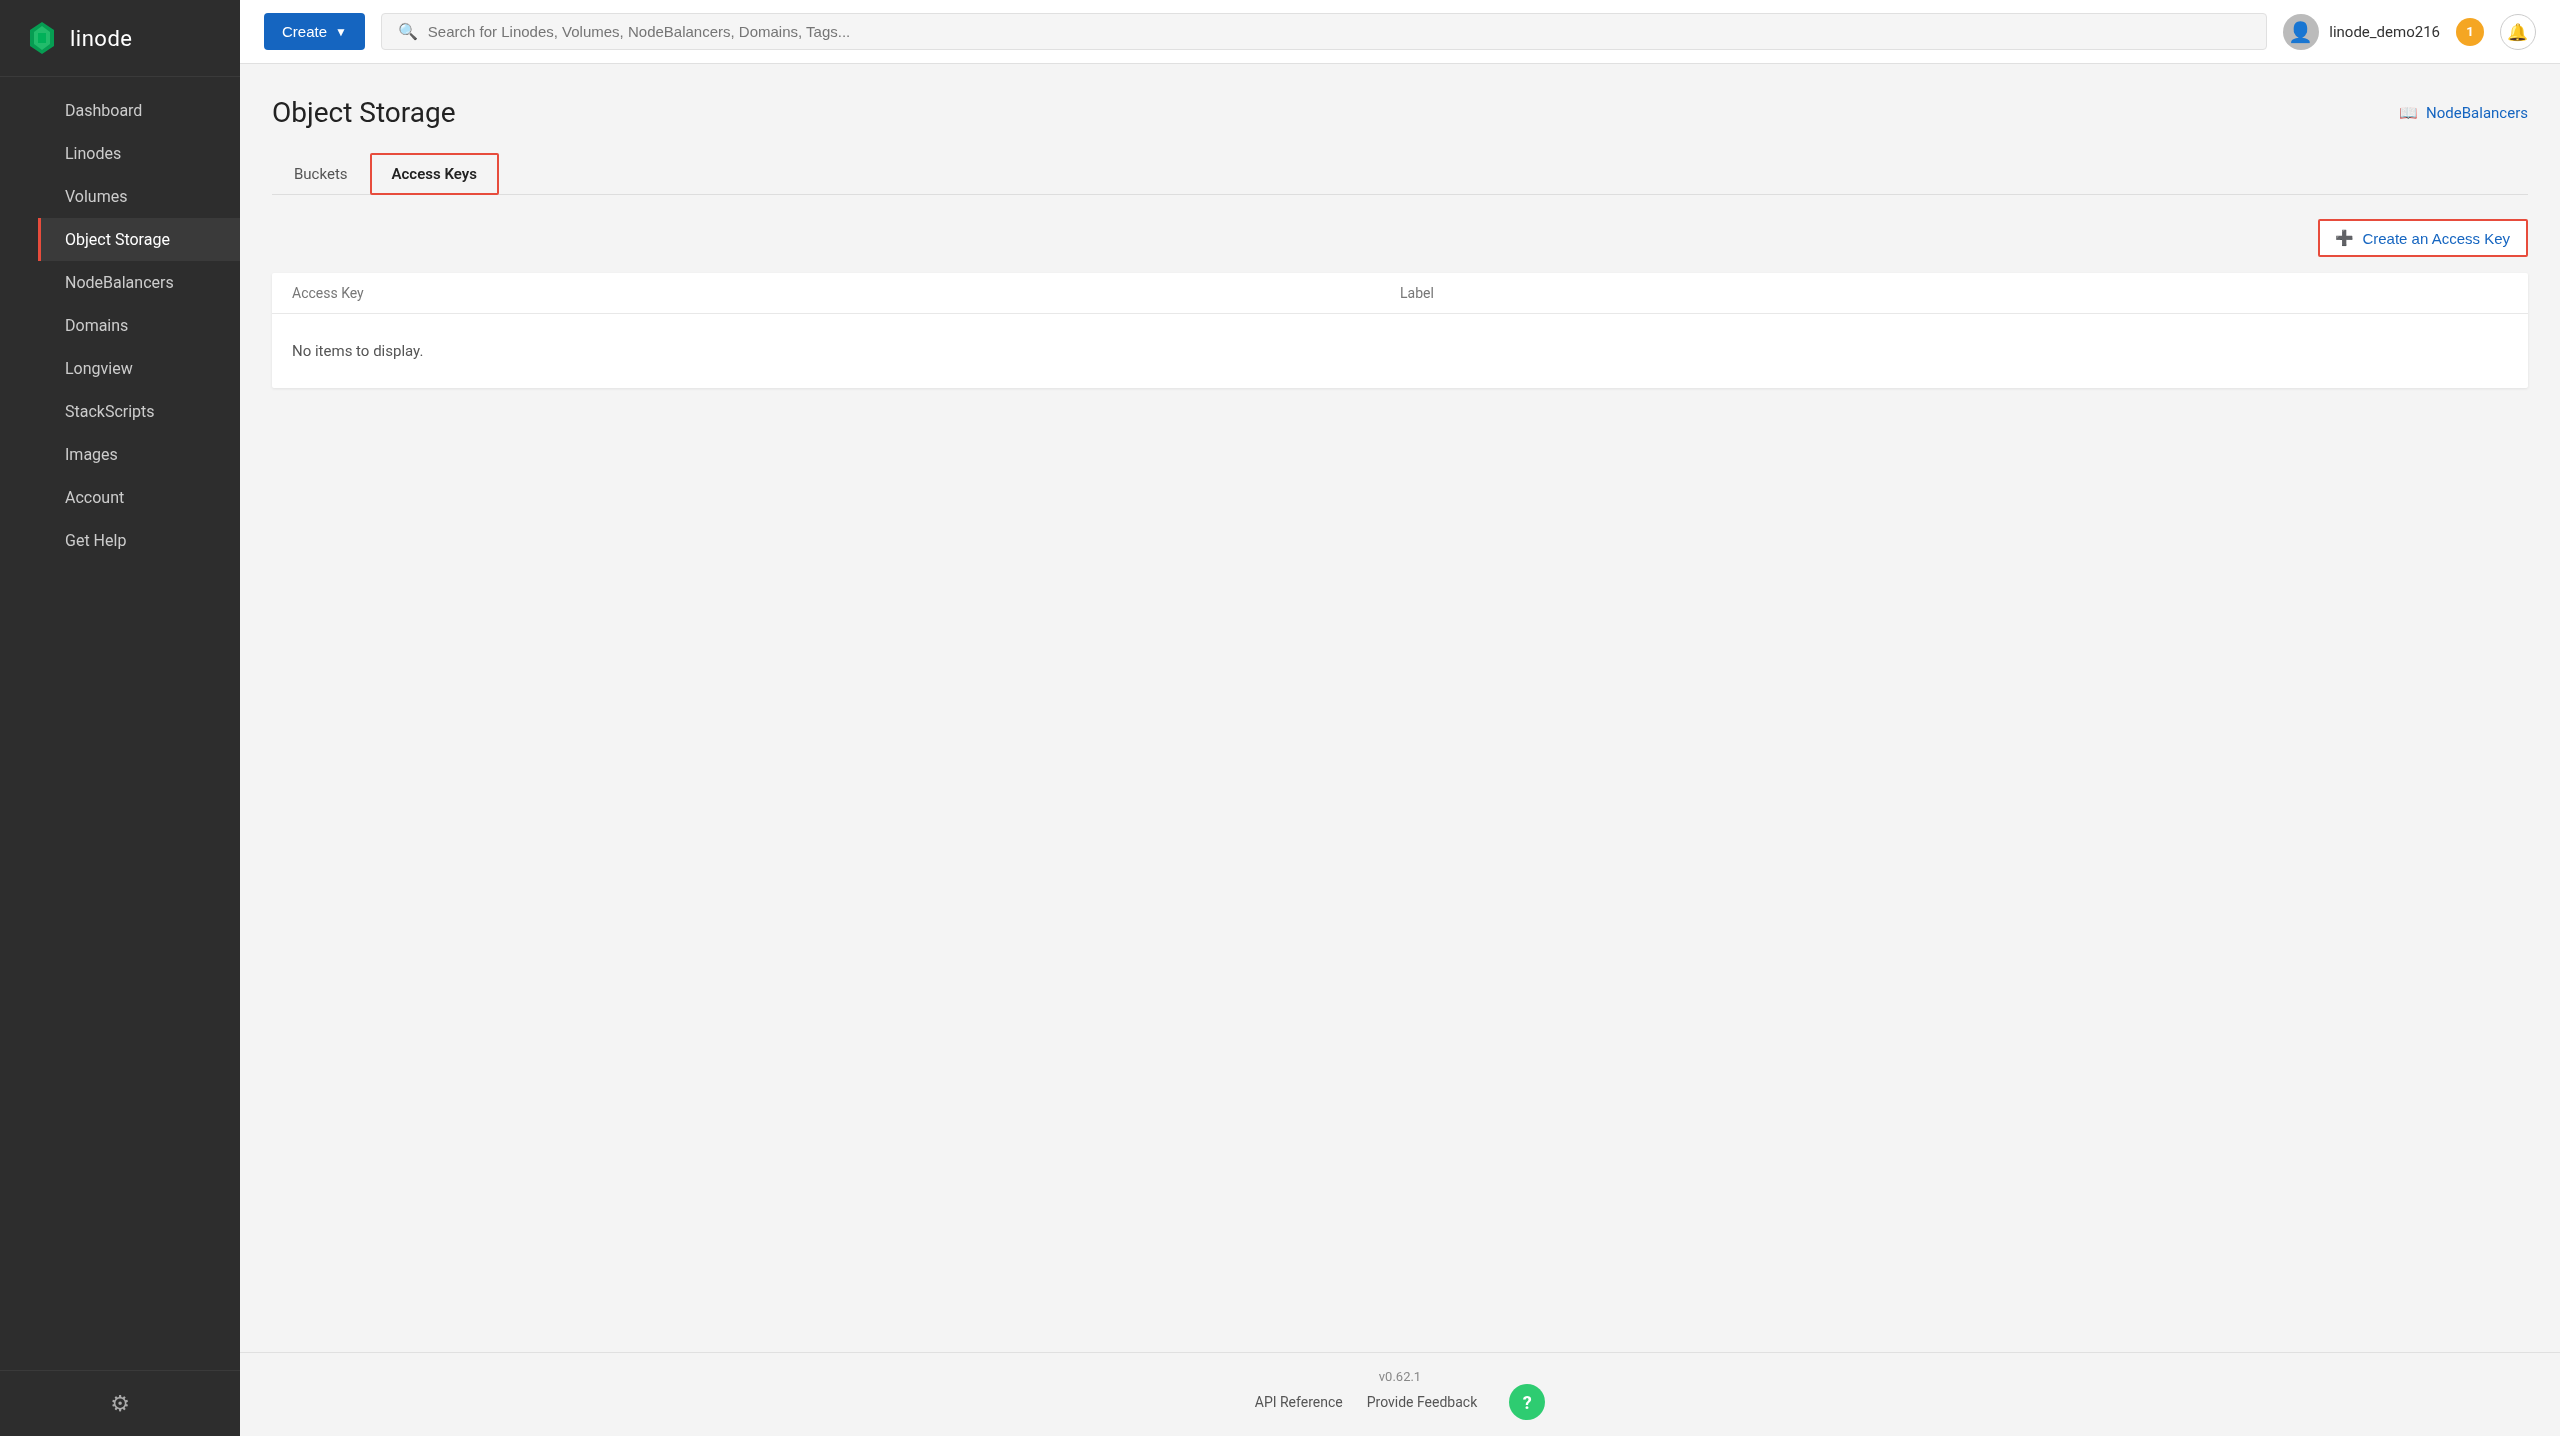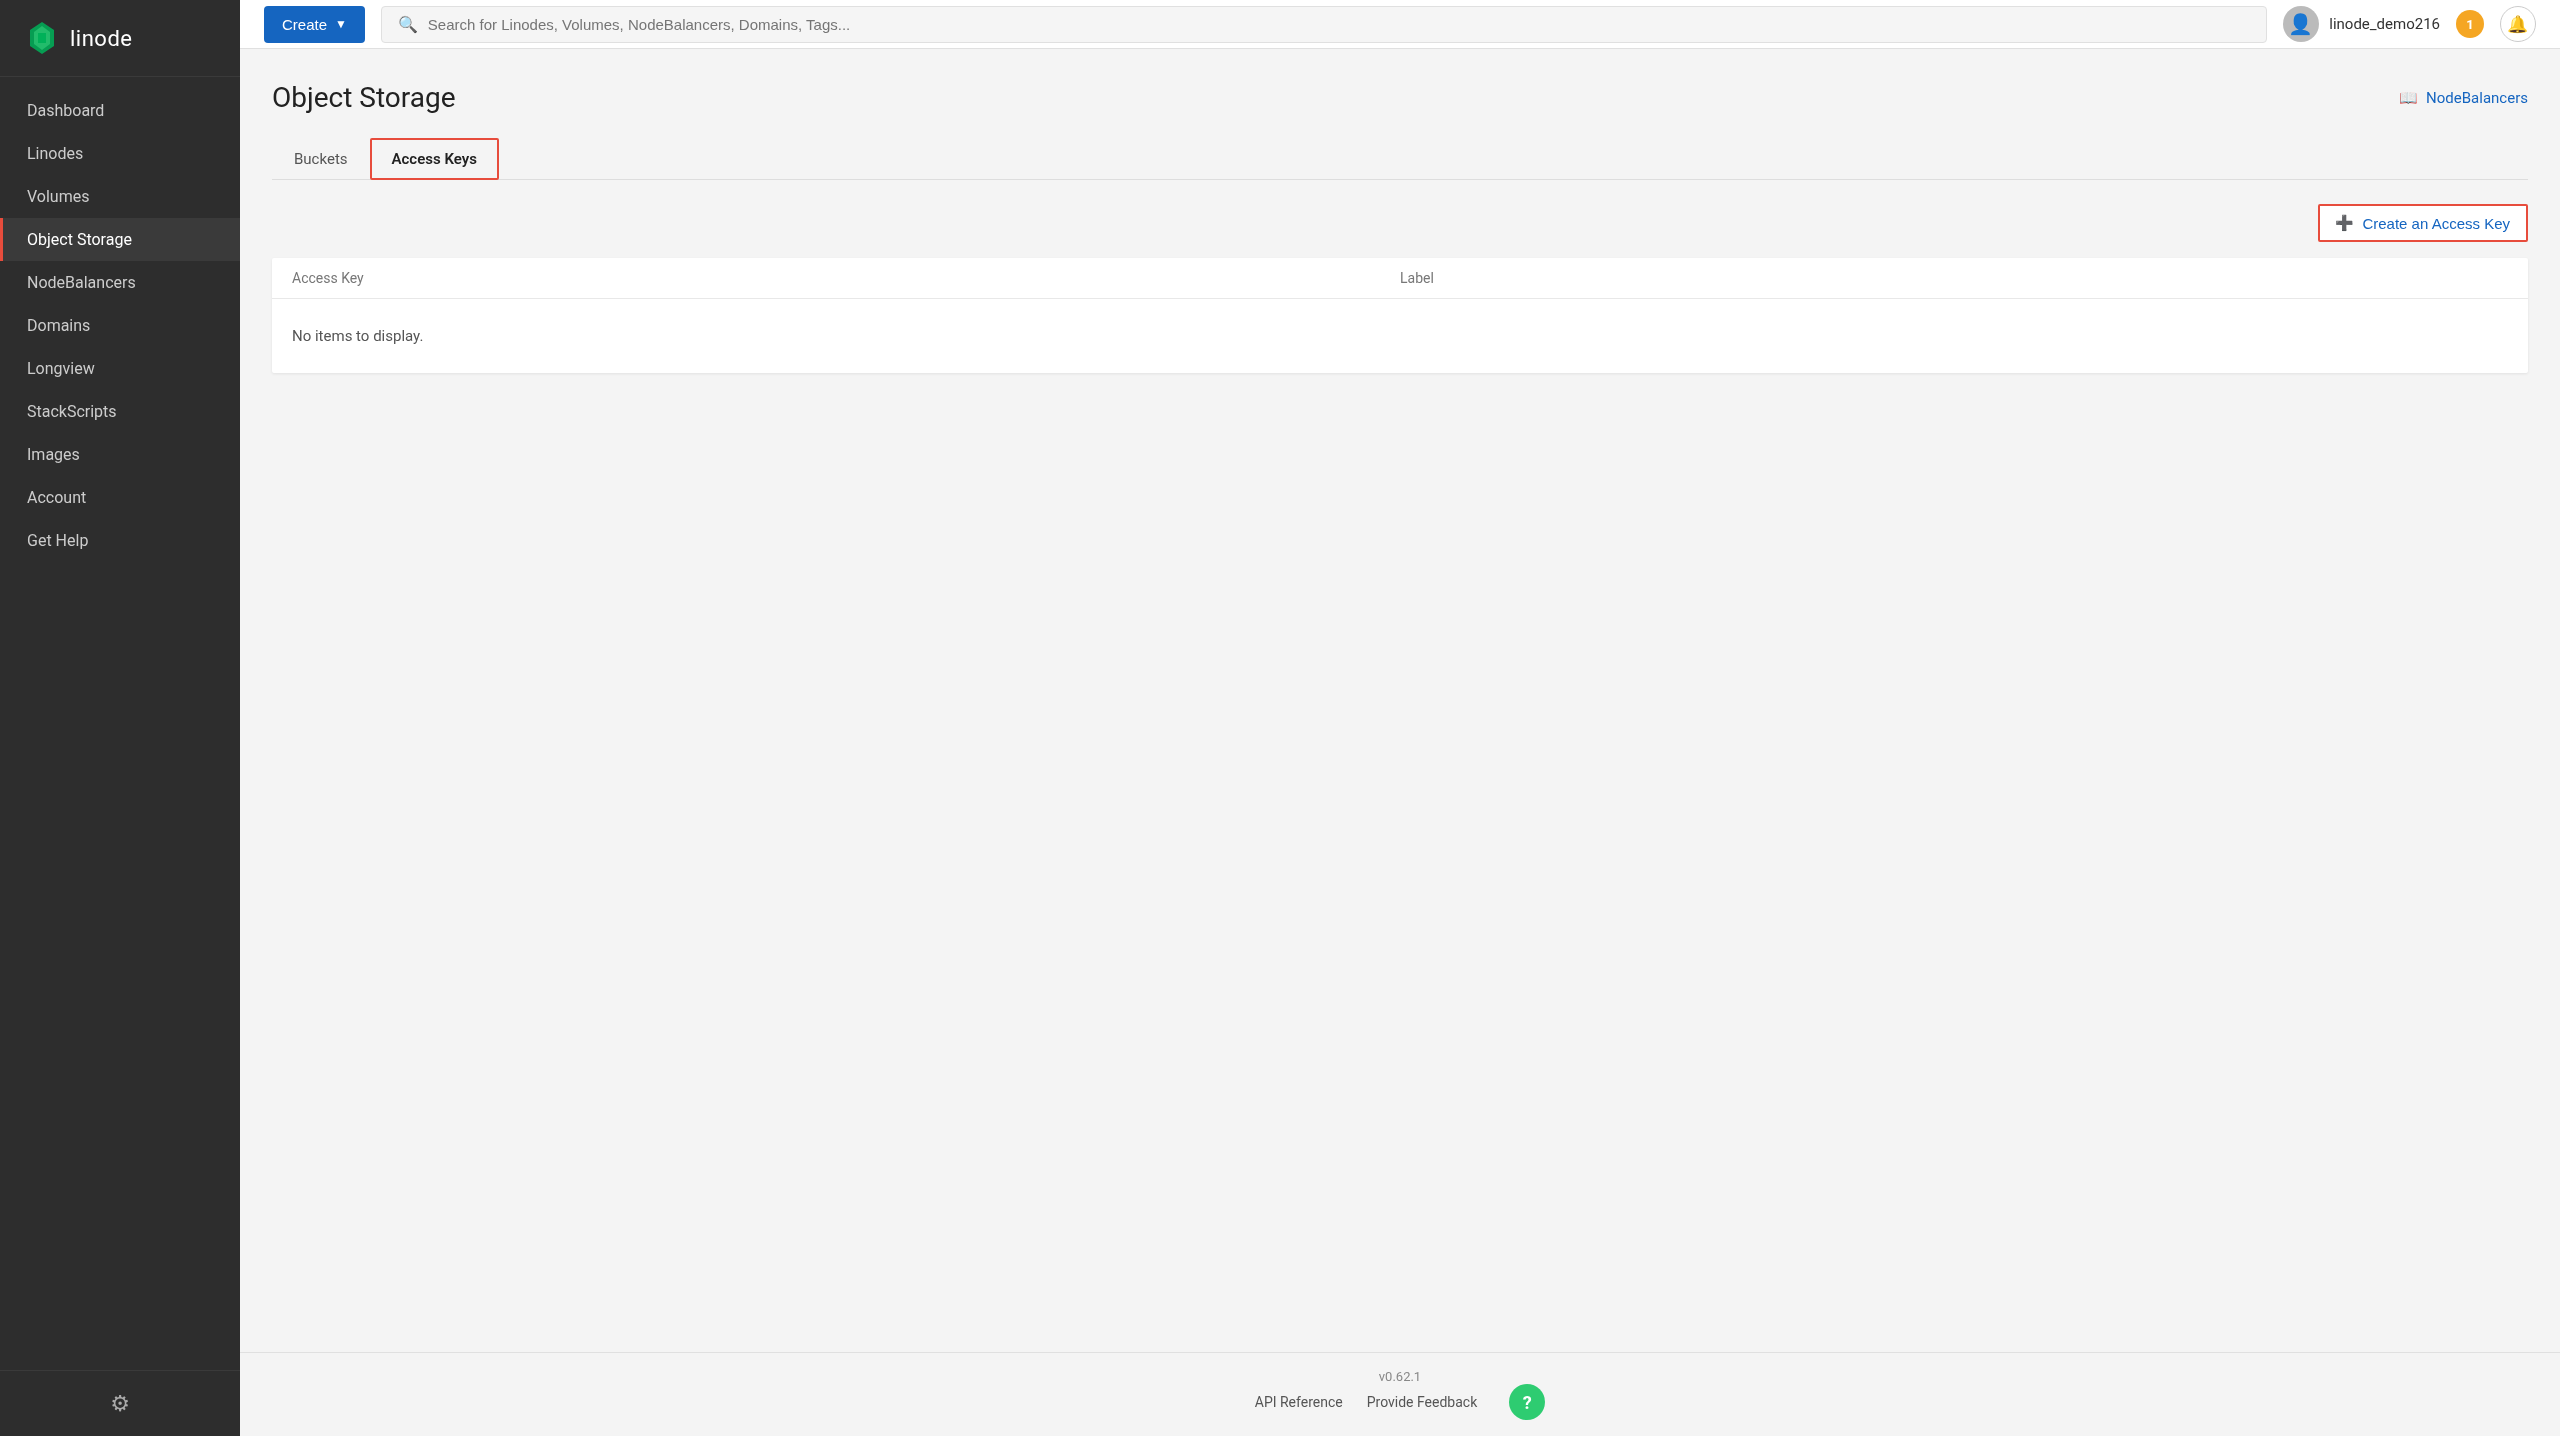--- a/index.html
+++ b/index.html
@@ -27,20 +27,21 @@
     }
     .logo-text {
       color: #fff;
       font-size: 22px;
       font-weight: 400;
       letter-spacing: 0.5px;
     }
     .sidebar-nav {
       flex: 1;
       padding: 12px 0;
+      margin-left: 38px;
     }
     .nav-item {
       display: block;
       padding: 12px 24px;
       color: #ccc;
       font-size: 16px;
       cursor: pointer;
       transition: background 0.15s;
       text-decoration: none;
       border-left: 3px solid transparent;
@@ -71,21 +72,21 @@
       overflow: hidden;
     }
 
     
     .topbar {
       background: #fff;
       border-bottom: 1px solid #e0e0e0;
       display: flex;
       align-items: center;
       padding: 0 24px;
-      height: 49px;
+      height: 64px;
       gap: 16px;
     }
     .create-btn {
       background: #1565c0;
       color: #fff;
       border: none;
       border-radius: 4px;
       padding: 10px 18px;
       font-size: 15px;
       cursor: pointer;

